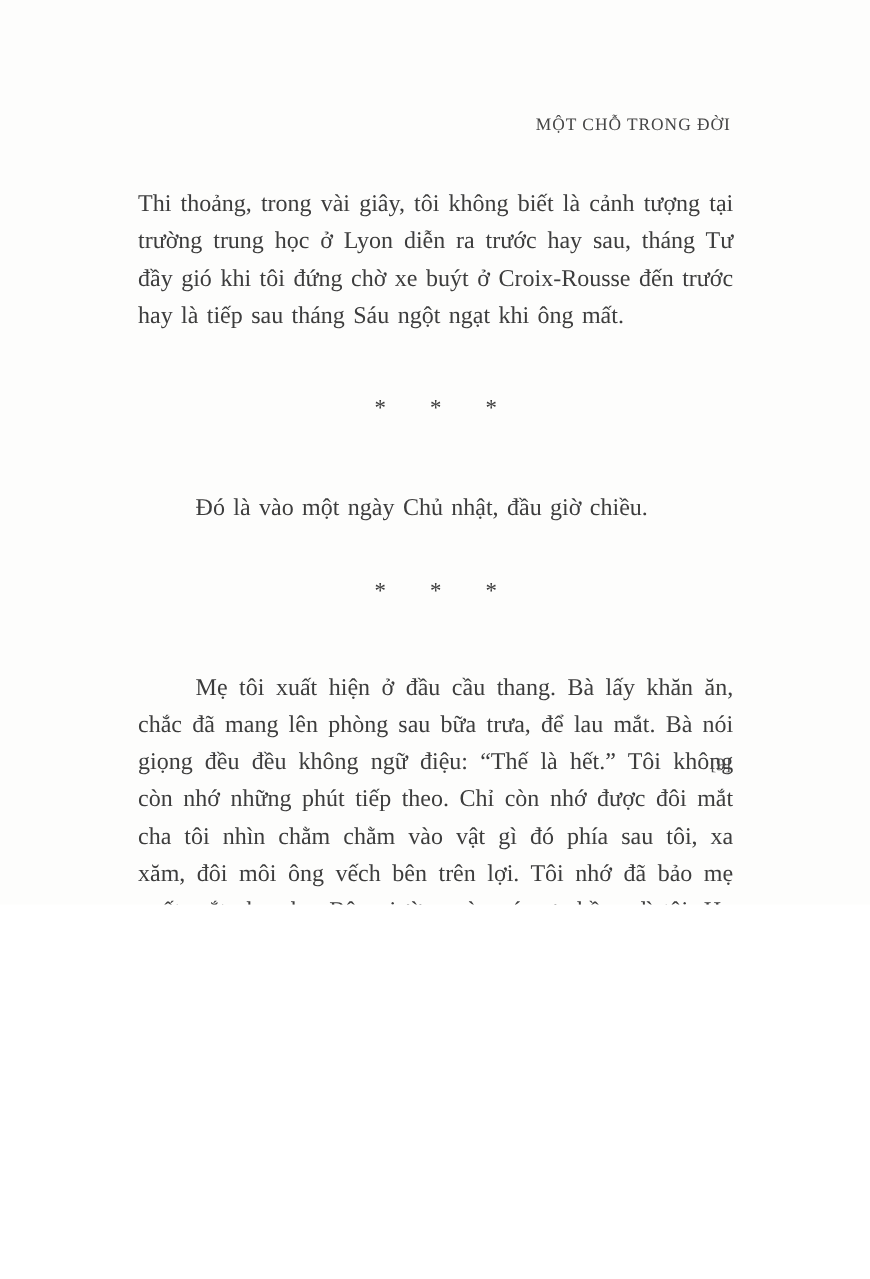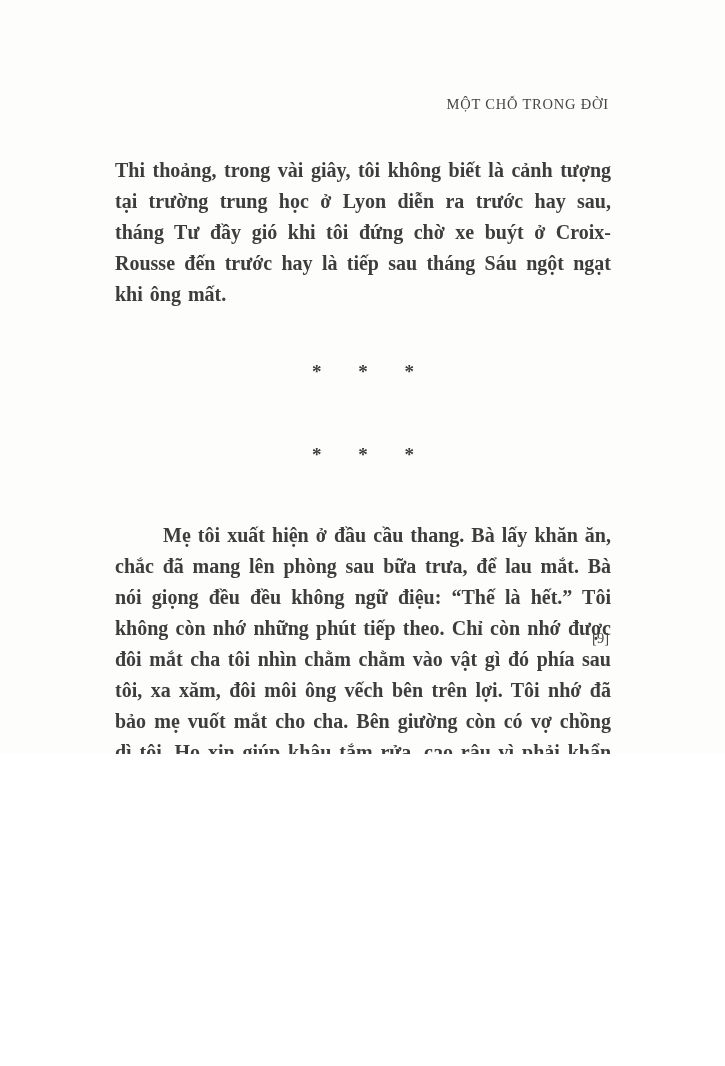--- a/index.html
+++ b/index.html
@@ -23,21 +23,20 @@
     font-size: 14.5px;
     letter-spacing: 0.8px;
     color: #454545;
     white-space: nowrap;
   }
   .text-block {
     position: absolute;
     top: 155px;
     left: 115px;
     width: 496px;
-    font-weight: bold;
   }
   .para {
     margin: 0;
     font-size: 20px;
     line-height: 31px;
     text-align: justify;
     text-justify: inter-word;
     word-spacing: 2px;
     color: #3d3d3d;
   }
@@ -73,20 +72,21 @@
 <div class="book-page">
 
   <div class="running-header">MỘT CHỖ TRONG ĐỜI</div>
 
   <div class="text-block">
 
     <p class="para">Thi thoảng, trong vài giây, tôi không biết là cảnh tượng tại trường trung học ở Lyon diễn ra trước hay sau, tháng Tư đầy gió khi tôi đứng chờ xe buýt ở Croix-Rousse đến trước hay là tiếp sau tháng Sáu ngột ngạt khi ông mất.</p>
 
     <div class="separator">* * *</div>
 
+    <p class="para indent single-line">Đó là vào một ngày Chủ nhật, đầu giờ chiều.</p>
 
     <div class="separator second">* * *</div>
 
     <p class="para indent">Mẹ tôi xuất hiện ở đầu cầu thang. Bà lấy khăn ăn, chắc đã mang lên phòng sau bữa trưa, để lau mắt. Bà nói giọng đều đều không ngữ điệu: “Thế là hết.” Tôi không còn nhớ những phút tiếp theo. Chỉ còn nhớ được đôi mắt cha tôi nhìn chằm chằm vào vật gì đó phía sau tôi, xa xăm, đôi môi ông vếch bên trên lợi. Tôi nhớ đã bảo mẹ vuốt mắt cho cha. Bên giường còn có vợ chồng dì tôi. Họ xin giúp khâu tắm rửa, cạo râu vì phải khẩn trương chứ không thi hài cứng đơ ra mất. Mẹ tôi bảo mặc cho ông bộ quần</p>
 
   </div>
 
   <div class="page-number">[9]</div>
 
 </div>

